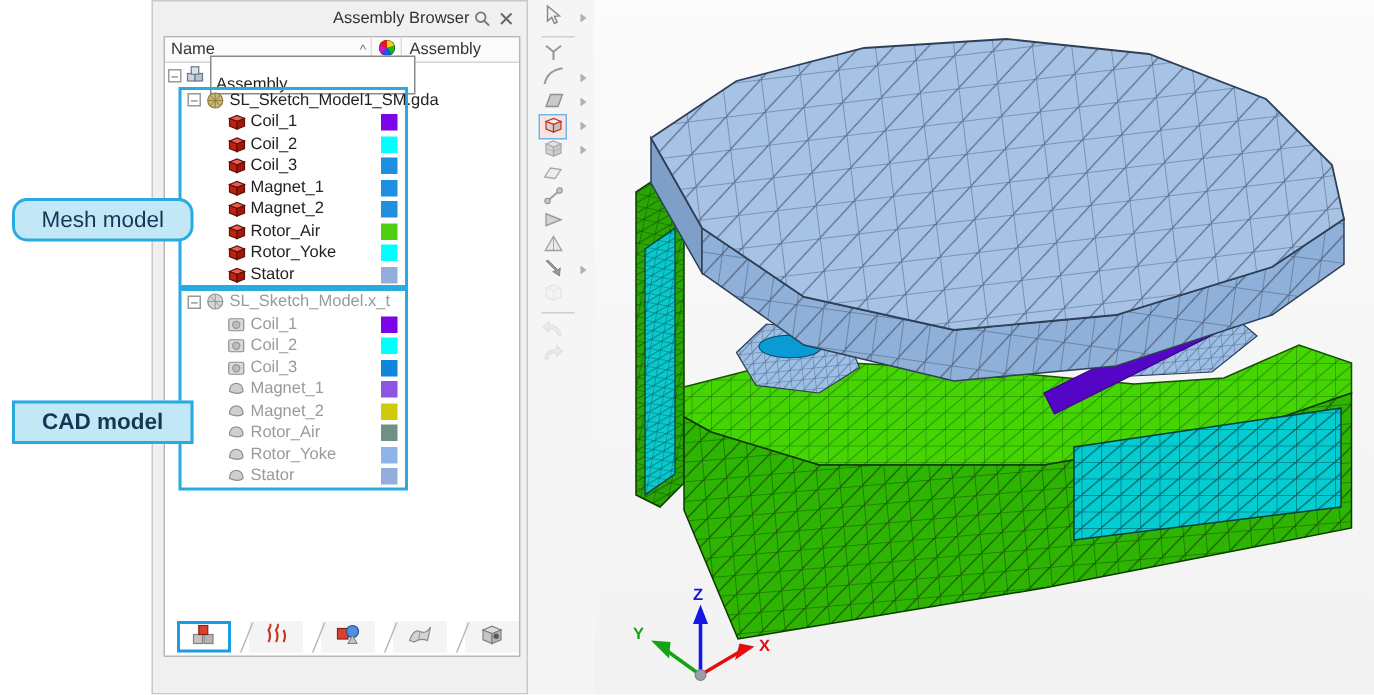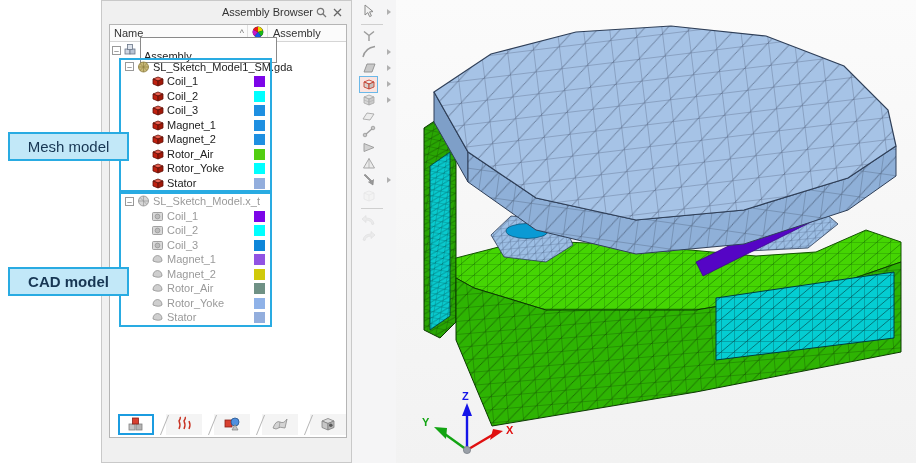--- a/index.html
+++ b/index.html
@@ -2,21 +2,21 @@
 <html><head>
 <meta charset="utf-8">
 <style>
   * { margin:0; padding:0; box-sizing:border-box; }
   html,body { width:916px; height:463px; font-family:"Liberation Sans", sans-serif; background:#ffffff; overflow:hidden; }
   .screen { position:relative; width:916px; height:463px; background:#ffffff; }
 
   
   .callout { position:absolute; left:8px; width:121px; height:29px; display:flex; align-items:center; justify-content:center;
              font-size:15px; color:#173653; background:#c2e8f8; border:2px solid #29abe2; z-index:30; }
-  .callout.mesh { top:132px; }
+  .callout.mesh { top:132px;border-radius:10px; }
   .callout.cad  { top:267px;font-weight:bold; }
 
   
   .panel { position:absolute; left:101px; top:0; width:251px; height:463px; background:#f0f0f0; border:1px solid #c9c9c9; }
   .panel-title { height:22px; display:flex; align-items:center; padding:0 6px; font-size:11px; color:#333; }
   .panel-title .t { flex:1;text-align:right; }
   .panel-title .ic { width:16px; height:16px; display:flex; align-items:center; justify-content:center; color:#666; font-size:11px; cursor:pointer; }
   .tree-wrap { position:absolute; left:7px; top:23px; width:238px; height:414px; background:#ffffff; border:1px solid #b5b5b5; font-size:11px; color:#222; overflow:hidden; }
   .cols { display:flex; height:17px; border-bottom:1px solid #d5d5d5; background:#fbfbfb; color:#333; align-items:center; }
   .cols .c-name { width:138px; padding-left:4px; display:flex; align-items:center; border-right:1px solid #e0e0e0; height:100%; }

